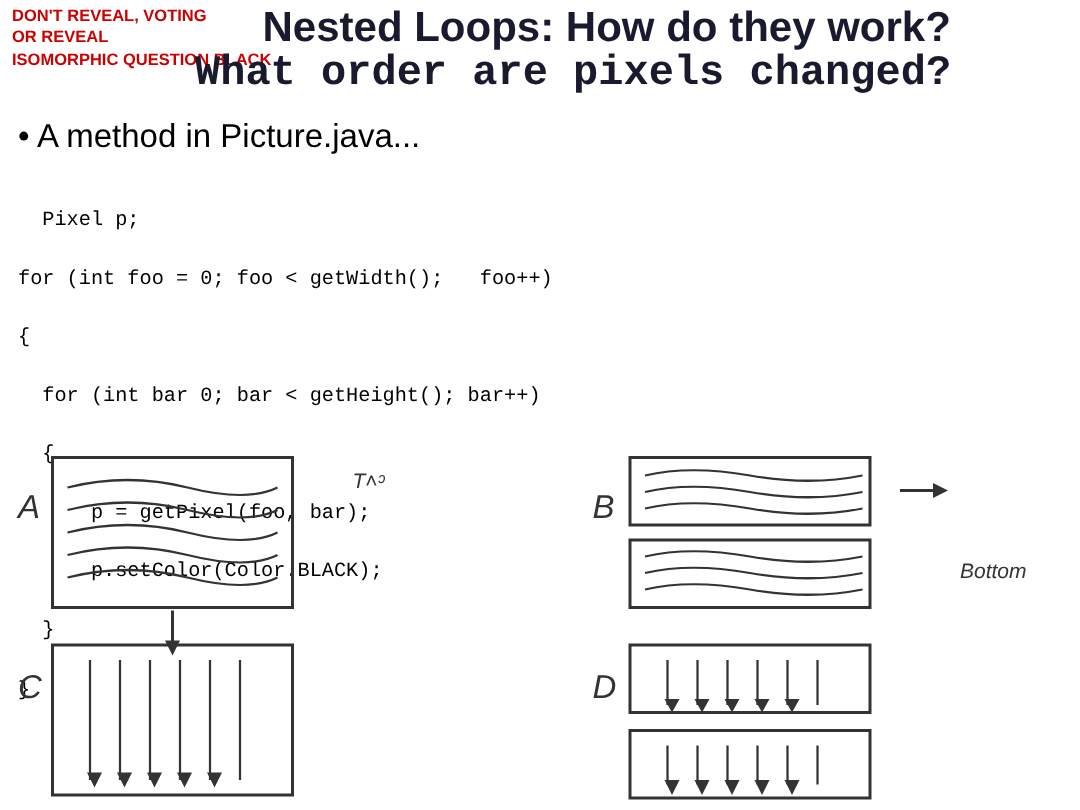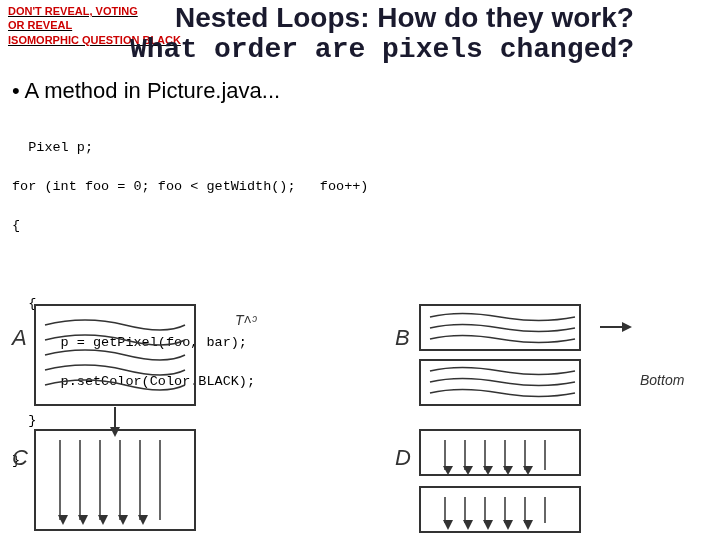--- a/index.html
+++ b/index.html
@@ -13,21 +13,20 @@
     }
 
     .top-bar {
       position: absolute;
       top: 0;
       left: 0;
       width: 100%;
       padding: 4px 8px;
       display: flex;
       flex-direction: column;
-      text-decoration: underline;
     }
 
     .dont-reveal {
       font-size: 11px;
       color: #cc0000;
       font-weight: bold;
       line-height: 1.3;
     }
 
     .main-title {
@@ -103,21 +102,21 @@
 </div>
 
 <div class="bullet-section">
   <span class="bullet-text">• A method in Picture.java...</span>
 </div>
 
 <div class="code-block">
   <span>Pixel p;</span>
   <br><span>for (int foo = 0; foo &lt; getWidth();   foo++)</span>
   <br><span>{</span>
-  <br>
+  <br><span>  for (int bar 0; bar &lt; getHeight(); bar++)</span>
   <br><span>  {</span>
   <br><span>      p = getPixel(foo, bar);</span>
   <br><span>      p.setColor(Color.BLACK);</span>
   <br><span>  }</span>
   <br><span>}</span>
 </div>
 
 <div class="diagrams-area">
   <svg width="720" height="245">
 

